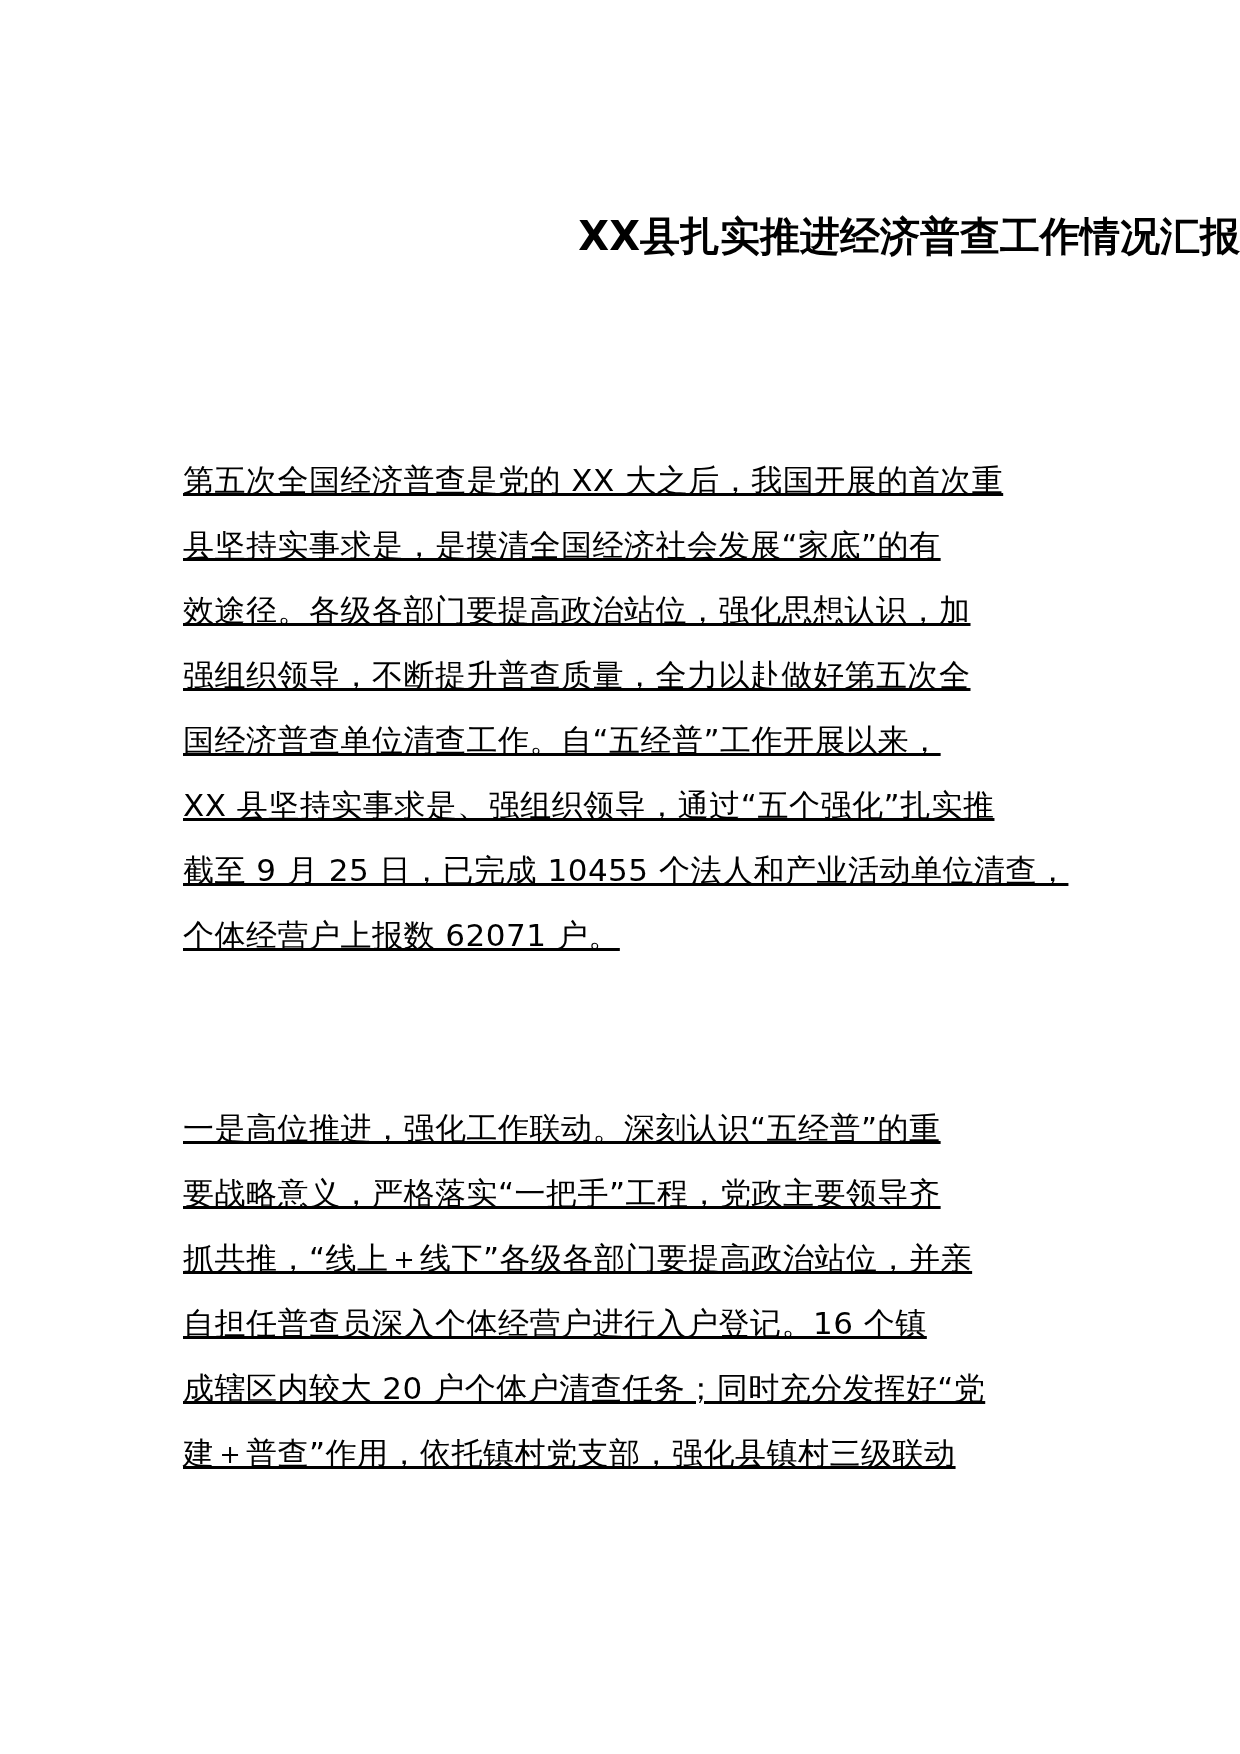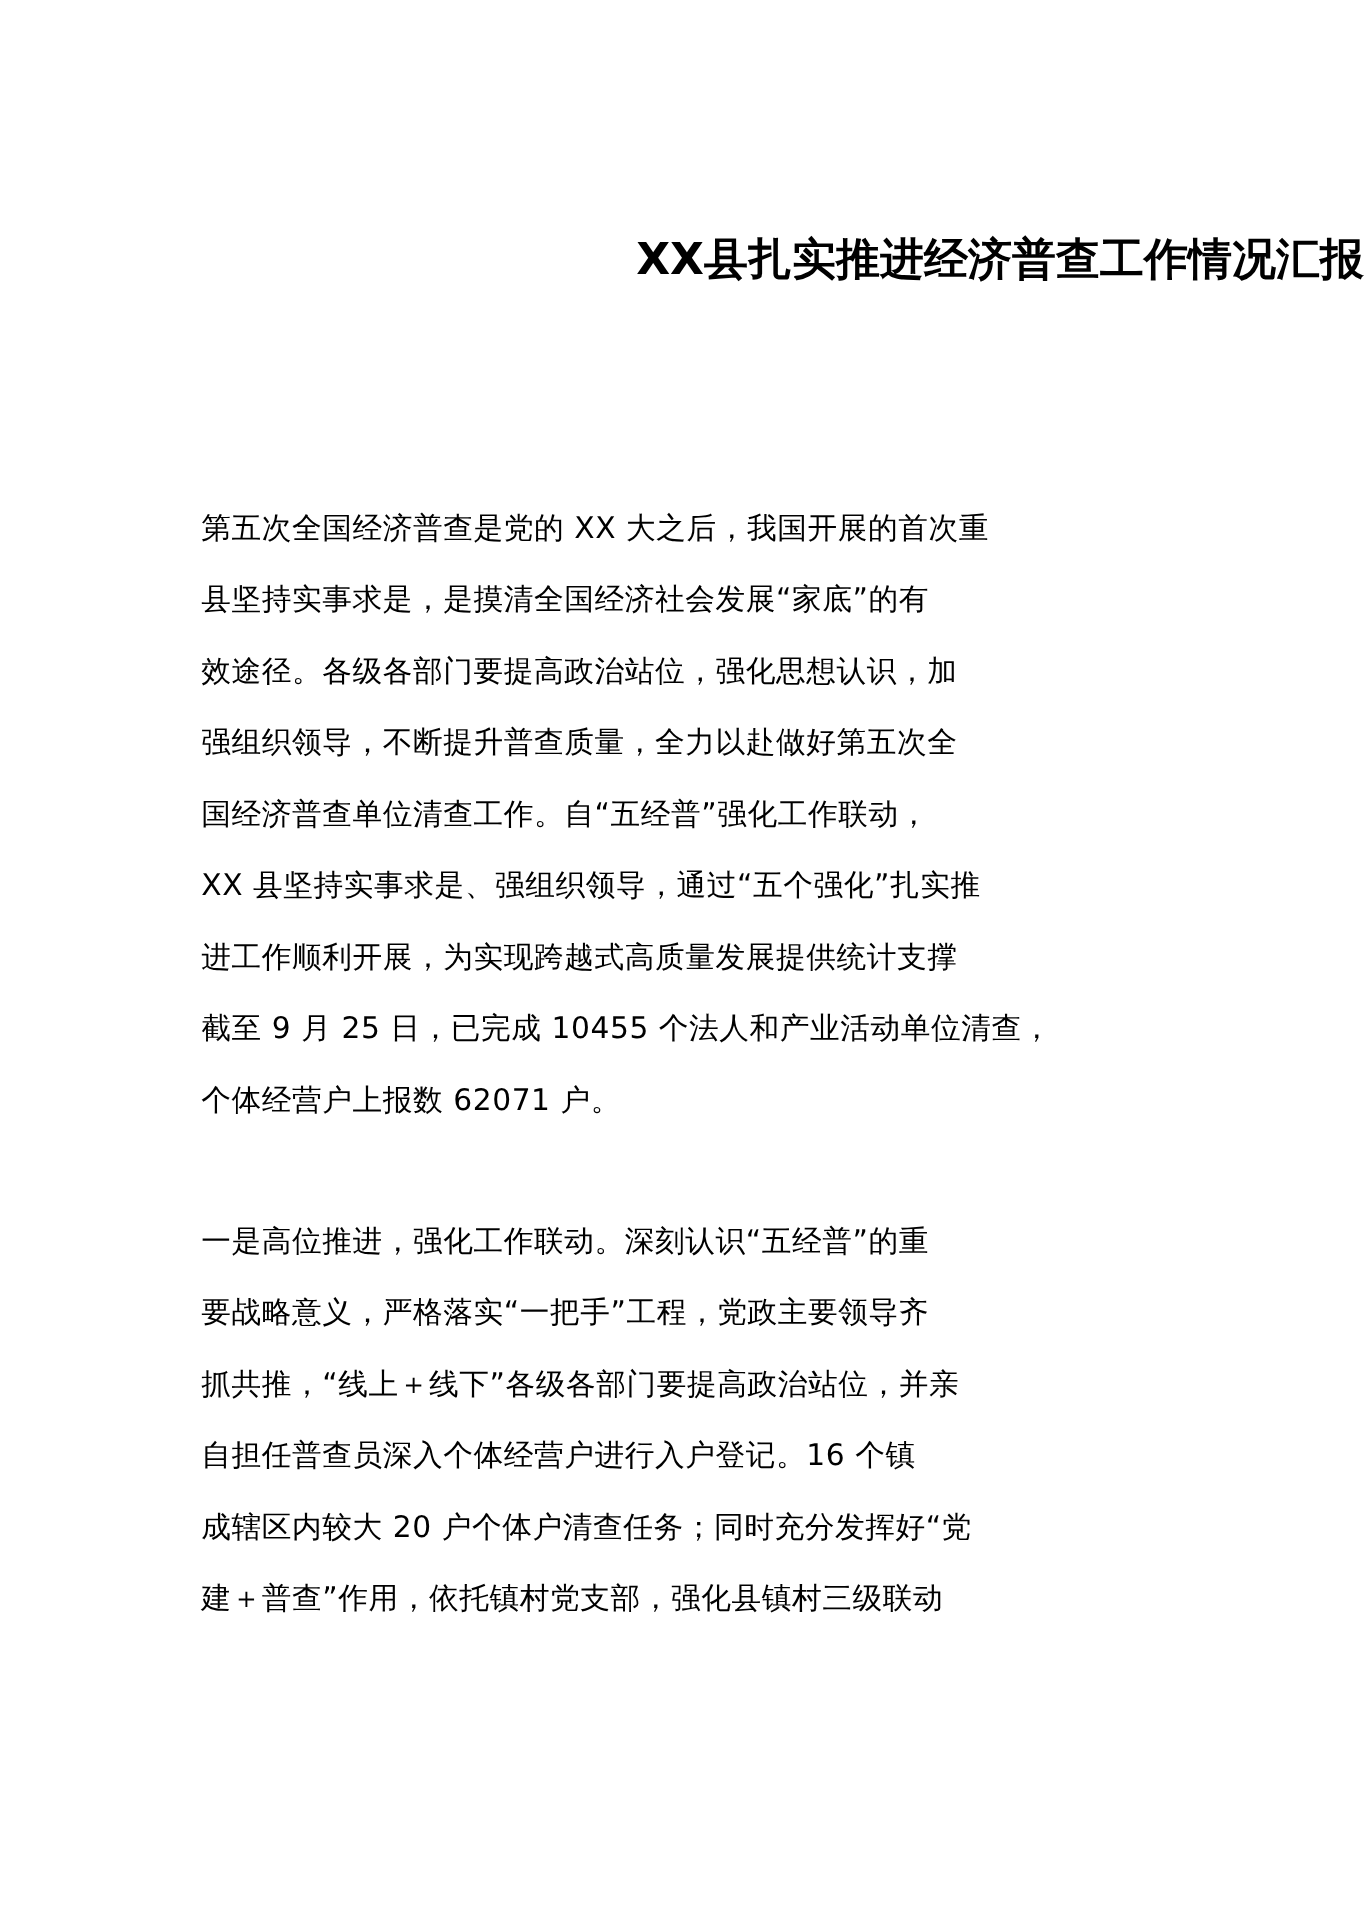--- a/index.html
+++ b/index.html
@@ -36,41 +36,41 @@
   }
   .para {
     position: absolute;
     left: 183px;
     width: 900px;
   }
   .line {
     display: block;
     height: 65px;
     line-height: 65px;
-    font-size: 27px;
+    font-size: 31px;
     white-space: nowrap;
     letter-spacing: 0.5px;
+    text-decoration: underline;
   }
   #para1 { top: 448px; }
   #para2 { top: 1096px; }
 </style>
 </head>
 <body>
 
 <div class="page">
   <div class="title">XX县扎实推进经济普查工作情况汇报</div>
 
   <div class="para" id="para1">
     <span class="line">第五次全国经济普查是党的 XX 大之后，我国开展的首次重</span>
     <span class="line">县坚持实事求是，是摸清全国经济社会发展“家底”的有</span>
     <span class="line">效途径。各级各部门要提高政治站位，强化思想认识，加</span>
     <span class="line">强组织领导，不断提升普查质量，全力以赴做好第五次全</span>
-    <span class="line">国经济普查单位清查工作。自“五经普”强化工作联动，</span>
+    <span class="line">国经济普查单位清查工作。自“五经普”工作开展以来，</span>
     <span class="line">XX 县坚持实事求是、强组织领导，通过“五个强化”扎实推</span>
-    <span class="line">进工作顺利开展，为实现跨越式高质量发展提供统计支撑</span>
     <span class="line">截至 9 月 25 日，已完成 10455 个法人和产业活动单位清查，</span>
     <span class="line">个体经营户上报数 62071 户。</span>
   </div>
 
   <div class="para" id="para2">
     <span class="line">一是高位推进，强化工作联动。深刻认识“五经普”的重</span>
     <span class="line">要战略意义，严格落实“一把手”工程，党政主要领导齐</span>
     <span class="line">抓共推，“线上＋线下”各级各部门要提高政治站位，并亲</span>
     <span class="line">自担任普查员深入个体经营户进行入户登记。16 个镇</span>
     <span class="line">成辖区内较大 20 户个体户清查任务；同时充分发挥好“党</span>

